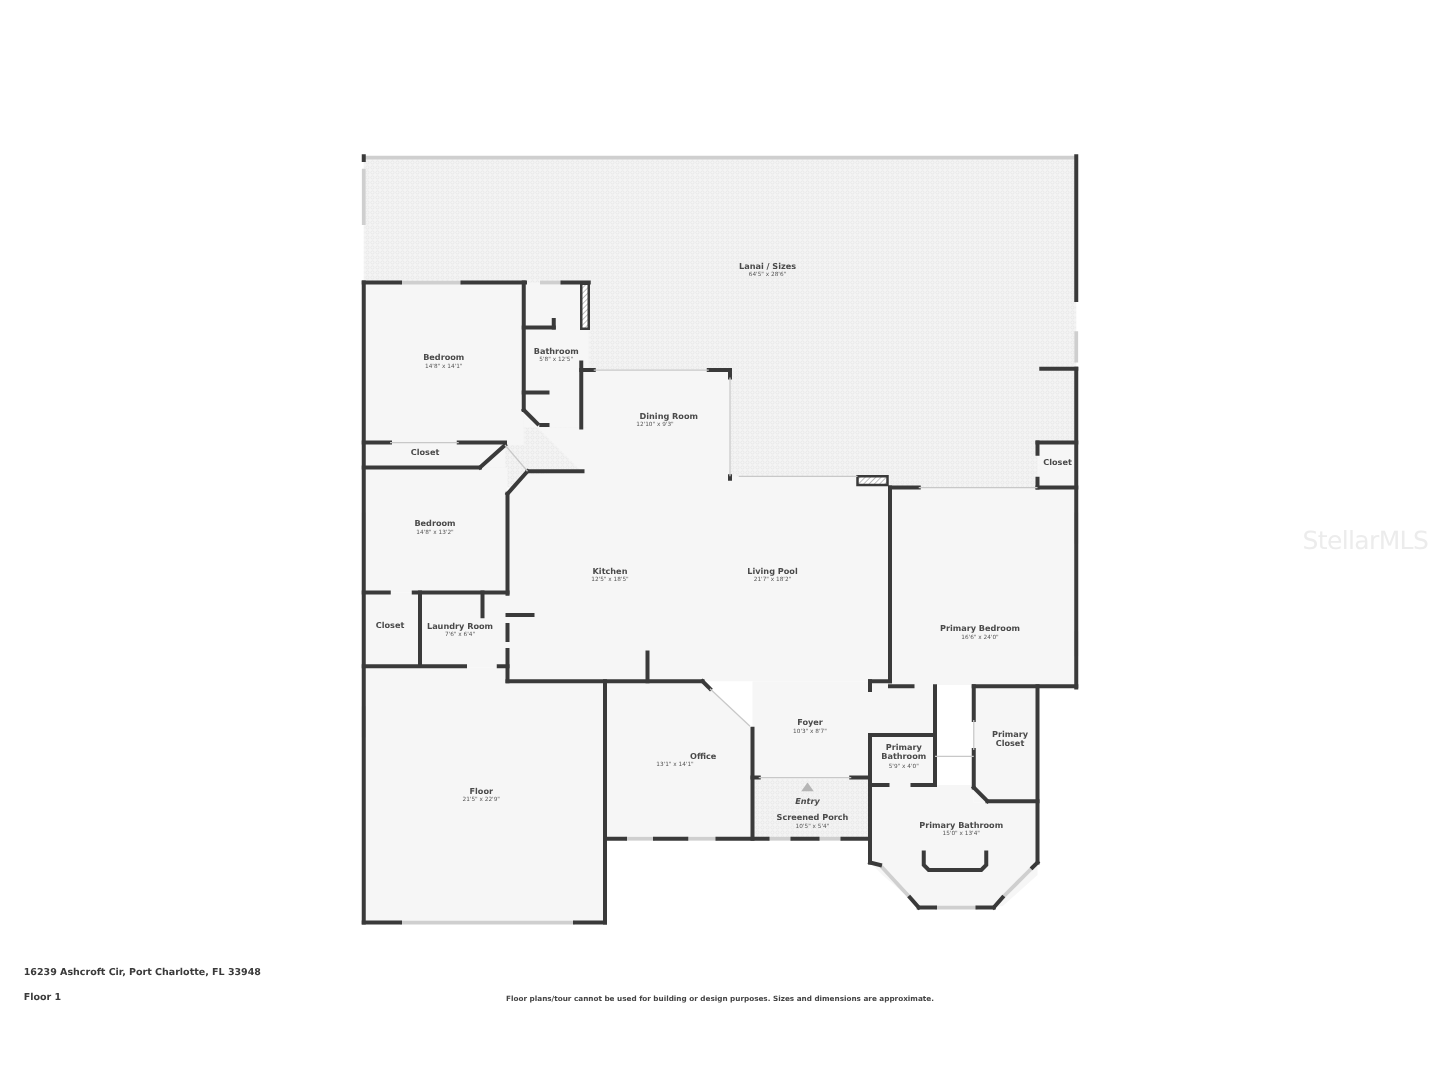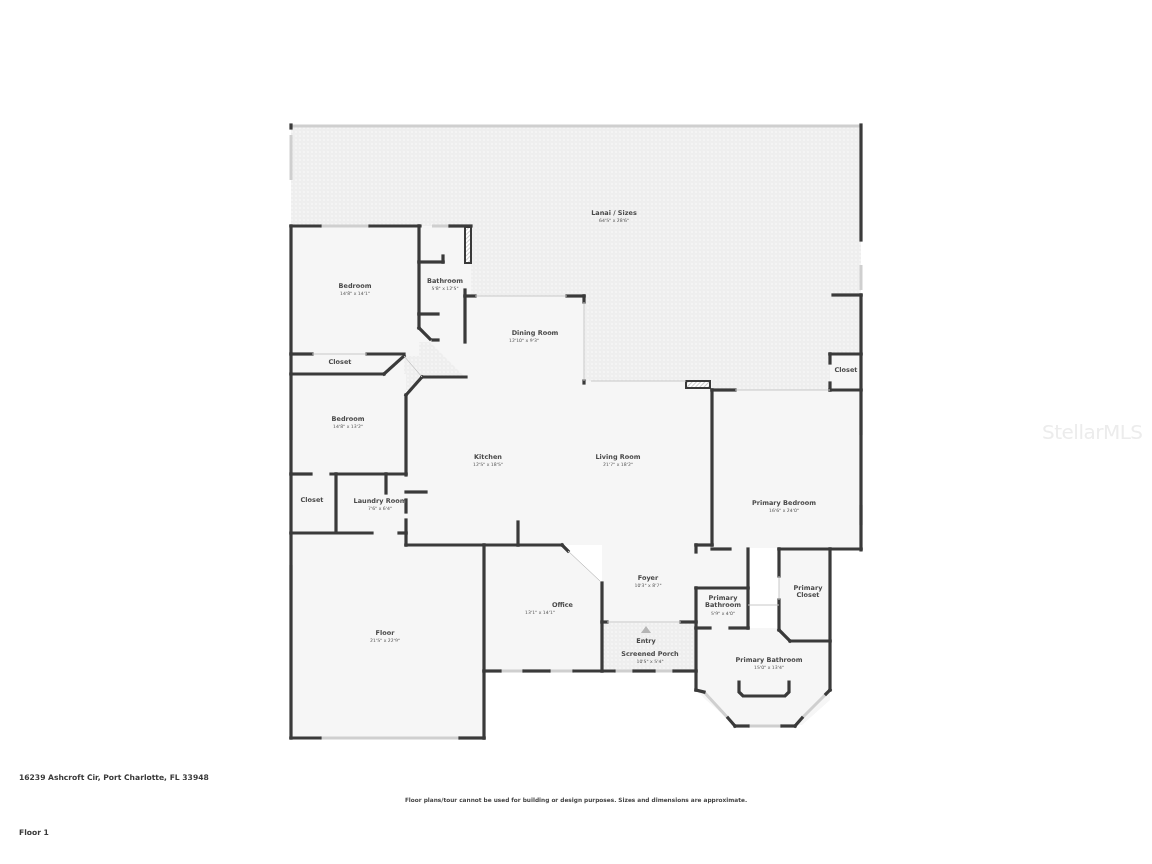--- a/index.html
+++ b/index.html
@@ -3,21 +3,21 @@
 <meta charset="utf-8">
 <style>
   html, body { margin:0; padding:0; background:#ffffff; }
   body { width:1152px; height:864px; position:relative; overflow:hidden;
          font-family: "DejaVu Sans", "Liberation Sans", sans-serif; color:#444; }
   #plan { position:absolute; left:0; top:0; }
   .room-label { position:absolute; transform:translate(-50%,-50%); text-align:center; white-space:nowrap; line-height:1.15; }
   .room-name { font-size:6.5px; font-weight:bold; color:#4a4a4a; display:block; }
   .room-dim { font-size:4.6px; color:#555; display:block; margin-top:1px; }
   .footer-address { position:absolute; left:19px; top:773px; font-size:7.6px; font-weight:bold; color:#3a3a3a; }
-  .footer-floor { position:absolute; left:19px; top:793px; font-size:7.6px; font-weight:bold; color:#3a3a3a;margin-top:35px; }
+  .footer-floor { position:absolute; left:19px; top:793px; font-size:7.6px; font-weight:bold; color:#3a3a3a; }
   .footer-disclaimer { position:absolute; left:576px; top:797px; transform:translateX(-50%); font-size:5.8px; font-weight:bold; color:#444; white-space:nowrap; }
   .watermark { position:absolute; left:1042px; top:420px; font-size:20px; color:#ececec; letter-spacing:-0.5px; }
 </style>
 </head>
 <body>
 
 <svg id="plan" width="1152" height="864" viewBox="0 0 1152 864" xmlns="http://www.w3.org/2000/svg">
   <defs>
     <pattern id="tile" width="4" height="4" patternUnits="userSpaceOnUse">
       <rect width="4" height="4" fill="#f4f4f4"></rect>
@@ -208,31 +208,31 @@
     </div>
     <div class="room-label" style="left: 348px; top: 423px;">
       <span class="room-name" style="white-space: pre;">Bedroom</span>
       <span class="room-dim">14'8" x 13'2"</span>
     </div>
     <div class="room-label" style="left: 462px; top: 461px; margin-left: 26px;">
       <span class="room-name" style="white-space: pre;">Kitchen</span>
       <span class="room-dim">12'5" x 18'5"</span>
     </div>
     <div class="room-label" style="left: 618px; top: 461px;">
-      <span class="room-name" style="white-space: pre;">Living Room</span>
+      <span class="room-name" style="white-space: pre;">Living Pool</span>
       <span class="room-dim">21'7" x 18'2"</span>
     </div>
     <div class="room-label" style="left: 784px; top: 474px; margin-top: 33px;">
       <span class="room-name" style="white-space: pre;">Primary Bedroom</span>
       <span class="room-dim">16'6" x 24'0"</span>
     </div>
     <div class="room-label" style="left: 312px; top: 501px;">
       <span class="room-name" style="white-space: pre;">Closet</span>
     </div>
-    <div class="room-label" style="left: 368px; top: 505px; margin-left: 12px;">
+    <div class="room-label" style="left: 368px; top: 505px;">
       <span class="room-name" style="white-space: pre;">Laundry Room</span>
       <span class="room-dim">7'6" x 6'4"</span>
     </div>
     <div class="room-label" style="left: 648px; top: 582px;">
       <span class="room-name" style="white-space: pre;">Foyer</span>
       <span class="room-dim">10'3" x 8'7"</span>
     </div>
     <div class="room-label" style="left: 808px; top: 592px;">
       <span class="room-name" style="white-space: pre;">Primary
 Closet</span>
@@ -243,21 +243,21 @@
       <span class="room-dim">5'9" x 4'0"</span>
     </div>
     <div class="room-label" style="left: 540px; top: 609px;">
       <span class="room-name" style="white-space: pre; margin-left: 45px;">Office</span>
       <span class="room-dim">13'1" x 14'1"</span>
     </div>
     <div class="room-label" style="left: 385px; top: 637px;">
       <span class="room-name" style="white-space: pre;">Floor</span>
       <span class="room-dim">21'5" x 22'9"</span>
     </div>
-    <div class="room-label" style="left: 646px; top: 642px;">
+    <div class="room-label" style="left: 646px; top: 642px; font-style: italic;">
       <span class="room-name" style="white-space: pre;">Entry</span>
     </div>
     <div class="room-label" style="left: 650px; top: 658px;">
       <span class="room-name" style="white-space: pre;">Screened Porch</span>
       <span class="room-dim">10'5" x 5'4"</span>
     </div>
     <div class="room-label" style="left: 769px; top: 664px;">
       <span class="room-name" style="white-space: pre;">Primary Bathroom</span>
       <span class="room-dim">15'0" x 13'4"</span>
     </div>

